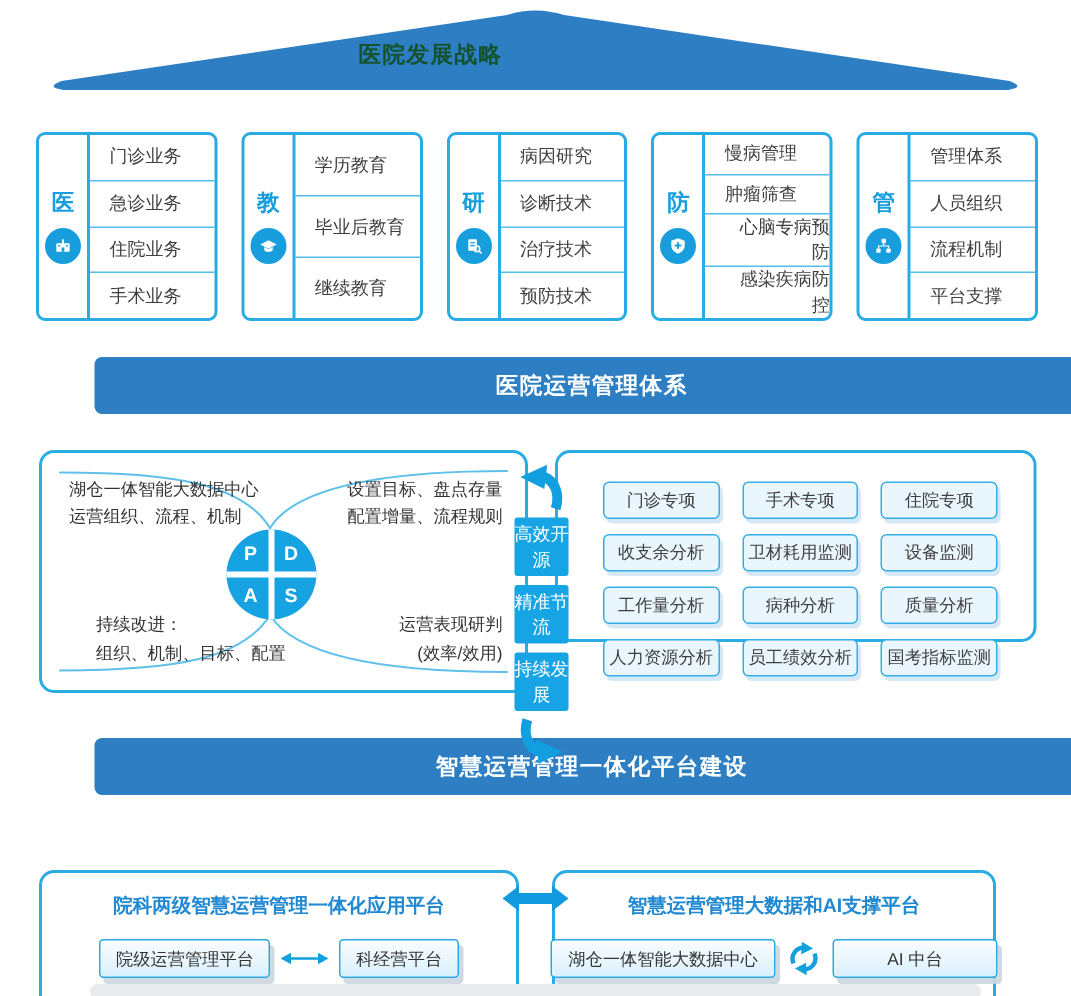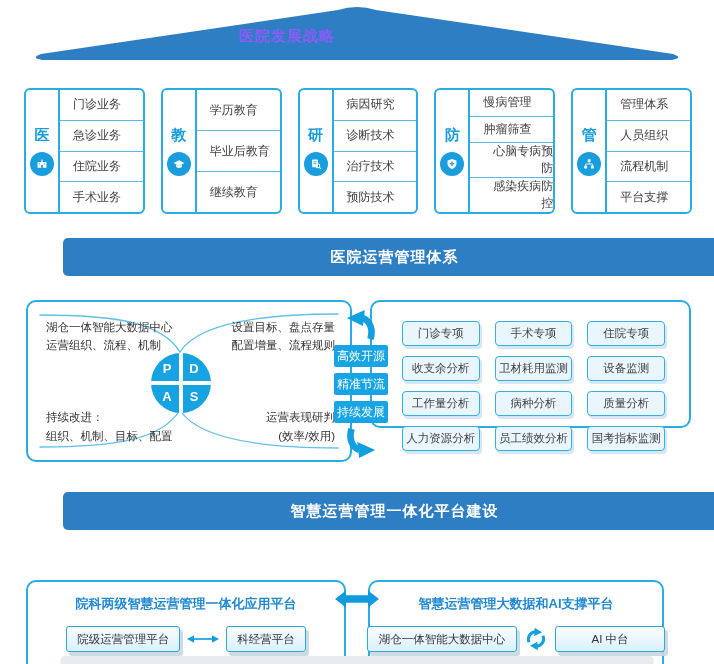--- a/index.html
+++ b/index.html
@@ -3,21 +3,21 @@
 <meta charset="utf-8">
 <style>
   * { margin:0; padding:0; box-sizing:border-box; }
   html,body { background:#fff; }
   body { font-family:"Liberation Sans","DejaVu Sans",sans-serif; }
   .canvas { position:relative; width:714px; height:664px; background:#fff; overflow:hidden; }
 
   
   .roof-svg { position:absolute; left:28px; top:2px; }
   .roof-title { position:absolute; left:0; top:27px; width:574px; text-align:center;
-    color:#8b5cf6; font-size:15px; font-weight:bold; letter-spacing:1px; }
+    color:#14532d; font-size:15px; font-weight:bold; letter-spacing:1px; }
 
   
   .pillars { position:absolute; left:24px; top:88px; width:668px; height:126px;
     display:flex; gap:16px; }
   .pillar { flex:1; border:2px solid #29abe3; border-radius:6px; background:#fff;
     display:flex; overflow:hidden; }
   .pillar-strip { width:34px; border-right:2px solid #29abe3; display:flex;
     flex-direction:column; align-items:center; justify-content:center; gap:7px; }
   .pillar-char { color:#189edd; font-size:15px; font-weight:bold; }
   .pillar-icon { width:24px; height:24px; border-radius:50%; background:#189edd;
@@ -35,36 +35,36 @@
   .banner.b3 { top:492px; }
 
   
   .pdca-box { position:absolute; left:26px; top:300px; width:326px; height:162px;
     border:2px solid #29abe3; border-radius:10px; background:#fff; }
   .curves { position:absolute; left:0; top:0; }
   .corner { position:absolute; font-size:11.5px; color:#333; line-height:1.6; }
   .corner span { display:block; }
   .corner.tl { left:18px; top:16px; }
   .corner.tr { right:15px; top:16px; text-align:right; }
-  .corner.bl { left:18px; bottom:15px; }
+  .corner.bl { left:36px; bottom:15px; }
   .corner.br { right:15px; bottom:15px; text-align:right; }
   .pdca-circle { position:absolute; left:123px; top:51px; width:60px; height:60px;
     border-radius:50%; background:#17a2e2; overflow:hidden; }
   .pdca-circle .hbar { position:absolute; left:-2px; top:28px; width:64px; height:4px; background:#fff; }
   .pdca-circle .vbar { position:absolute; top:-2px; left:28px; width:4px; height:64px; background:#fff; }
   .pdca-letter { position:absolute; width:18px; text-align:center; color:#fff;
     font-size:13px; font-weight:bold; }
   .pdca-letter.p { left:7px; top:8px; }
   .pdca-letter.d { left:34px; top:8px; }
   .pdca-letter.a { left:7px; top:36px; }
   .pdca-letter.s { left:34px; top:36px; }
 
   .connector { position:absolute; left:333px; top:300px; width:56px; height:162px;
     display:flex; flex-direction:column; align-items:center; z-index:5; padding-top:8px; }
-  .flow-pill { width:54px; padding:2.5px 0; margin:3px 0; background:#17a4e4; color:#fff;
+  .flow-pill { width:36px; padding:2.5px 0; margin:3px 0; background:#17a4e4; color:#fff;
     font-size:12px; text-align:center; border-radius:2px; }
   .swoosh { flex:0 0 auto; }
 
   .analysis-box { position:absolute; left:370px; top:300px; width:321px; height:128px;
     border:2px solid #29abe3; border-radius:10px; background:#fff;
     padding:19px 24px 14px 30px; display:grid; grid-template-columns:repeat(3,1fr);
     column-gap:15px; row-gap:10px; }
   .analysis-item { height:25px; display:flex; align-items:center; justify-content:center;
     background:#e9f6fd; border:1px solid #35aee5; border-radius:4px; font-size:11.5px;
     color:#3f3f3f; box-shadow:2px 3px 0 rgba(199,224,241,0.75); white-space:nowrap; }

